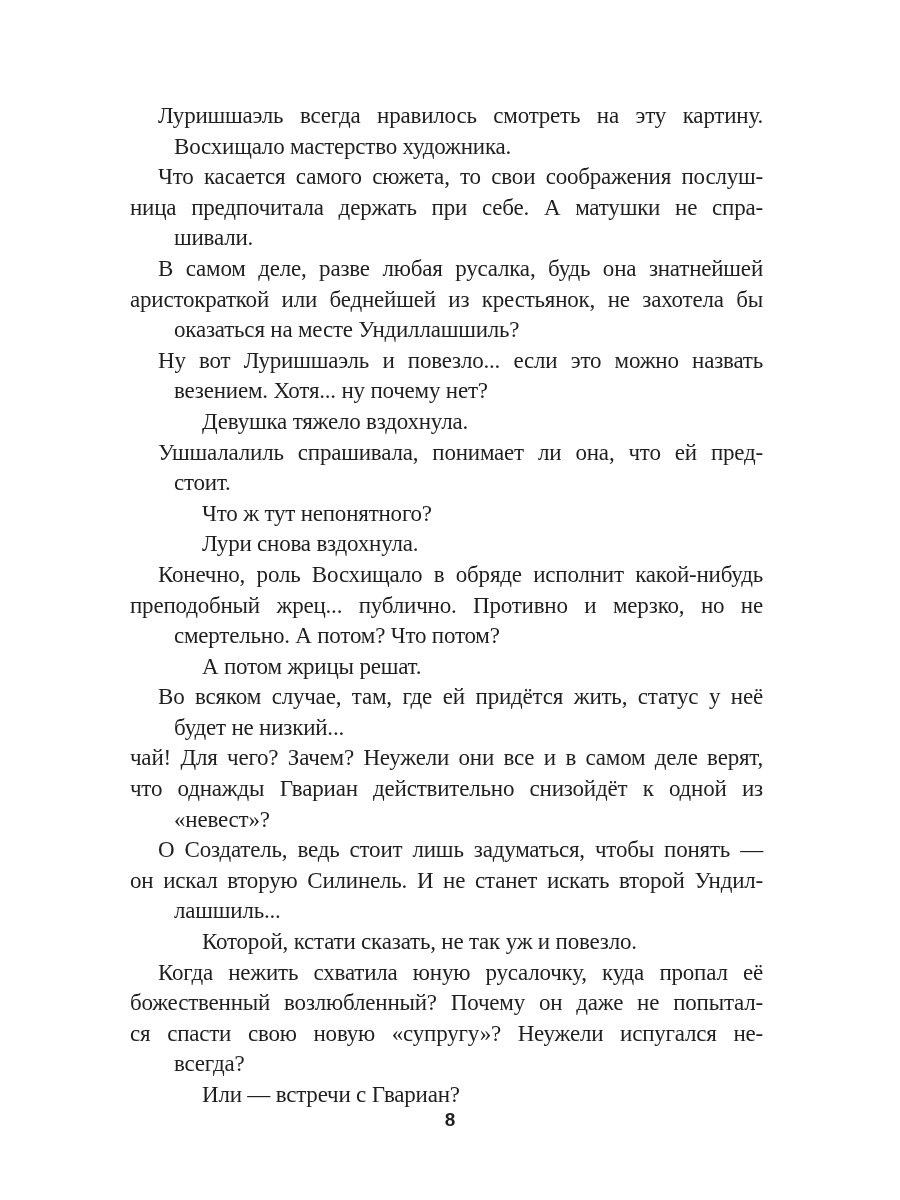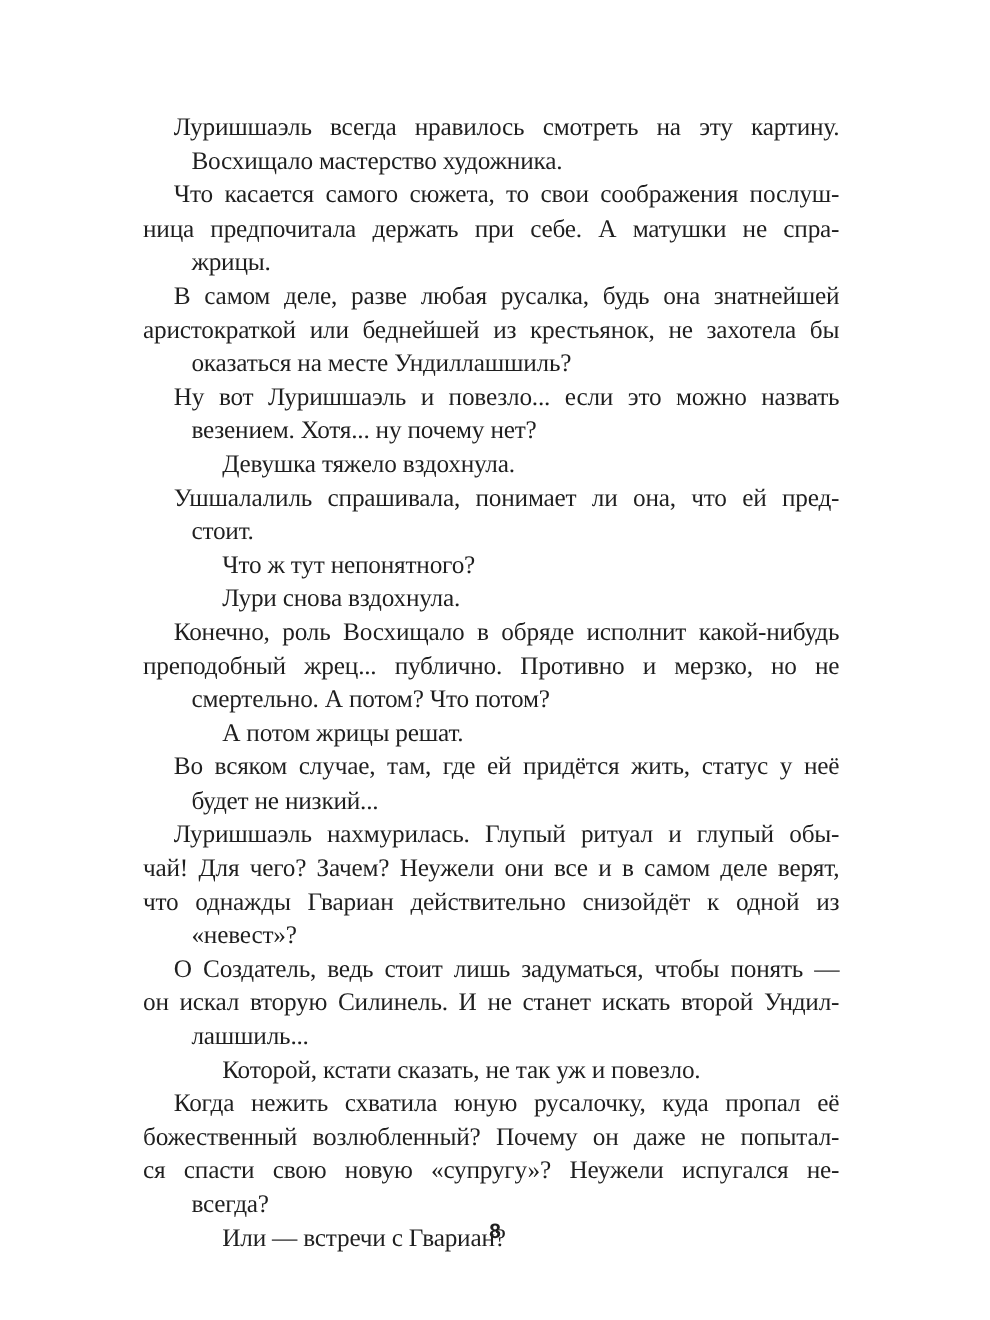--- a/index.html
+++ b/index.html
@@ -53,38 +53,37 @@
   </style>
 </head>
 <body>
 
 <div class="page">
   <div class="text-block" id="text-block">
       <span class="line indent">Луришшаэль всегда нравилось смотреть на эту картину.</span>
       <span class="line last">Восхищало мастерство художника.</span>
       <span class="line indent">Что касается самого сюжета, то свои соображения послуш-</span>
       <span class="line">ница предпочитала держать при себе. А матушки не спра-</span>
-      <span class="line last">жрицы.</span>
+      <span class="line last">шивали.</span>
       <span class="line indent">В самом деле, разве любая русалка, будь она знатнейшей</span>
       <span class="line">аристократкой или беднейшей из крестьянок, не захотела бы</span>
       <span class="line last">оказаться на месте Ундиллашшиль?</span>
       <span class="line indent">Ну вот Луришшаэль и повезло... если это можно назвать</span>
       <span class="line last">везением. Хотя... ну почему нет?</span>
       <span class="line indent last">Девушка тяжело вздохнула.</span>
       <span class="line indent">Ушшалалиль спрашивала, понимает ли она, что ей пред-</span>
       <span class="line last">стоит.</span>
       <span class="line indent last">Что ж тут непонятного?</span>
       <span class="line indent last">Лури снова вздохнула.</span>
       <span class="line indent">Конечно, роль Восхищало в обряде исполнит какой-нибудь</span>
       <span class="line">преподобный жрец... публично. Противно и мерзко, но не</span>
       <span class="line last">смертельно. А потом? Что потом?</span>
       <span class="line indent last">А потом жрицы решат.</span>
       <span class="line indent">Во всяком случае, там, где ей придётся жить, статус у неё</span>
       <span class="line last">будет не низкий...</span>
-      <span class="line indent">Луришшаэль нахмурилась. Глупый ритуал и глупый обы-</span>
       <span class="line">чай! Для чего? Зачем? Неужели они все и в самом деле верят,</span>
       <span class="line">что однажды Гвариан действительно снизойдёт к одной из</span>
       <span class="line last">«невест»?</span>
       <span class="line indent">О Создатель, ведь стоит лишь задуматься, чтобы понять —</span>
       <span class="line">он искал вторую Силинель. И не станет искать второй Ундил-</span>
       <span class="line last">лашшиль...</span>
       <span class="line indent last">Которой, кстати сказать, не так уж и повезло.</span>
       <span class="line indent">Когда нежить схватила юную русалочку, куда пропал её</span>
       <span class="line">божественный возлюбленный? Почему он даже не попытал-</span>
       <span class="line">ся спасти свою новую «супругу»? Неужели испугался не-</span>

